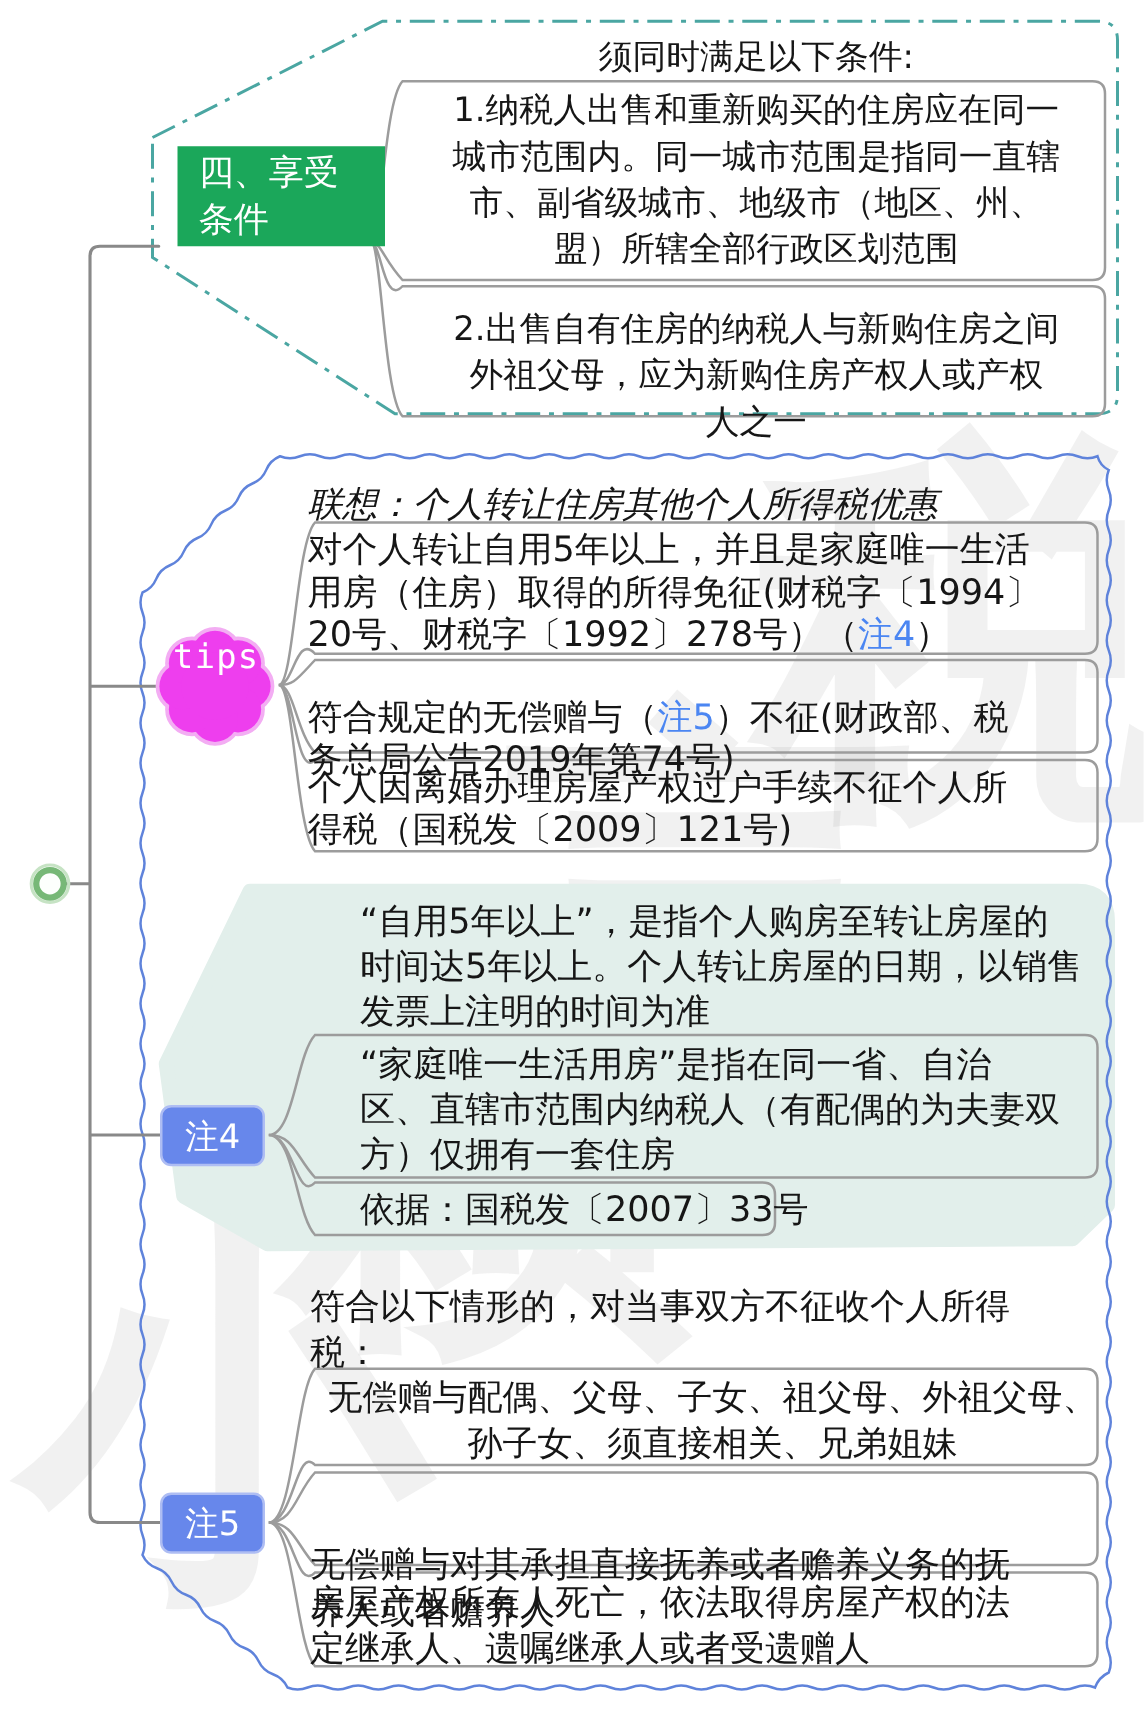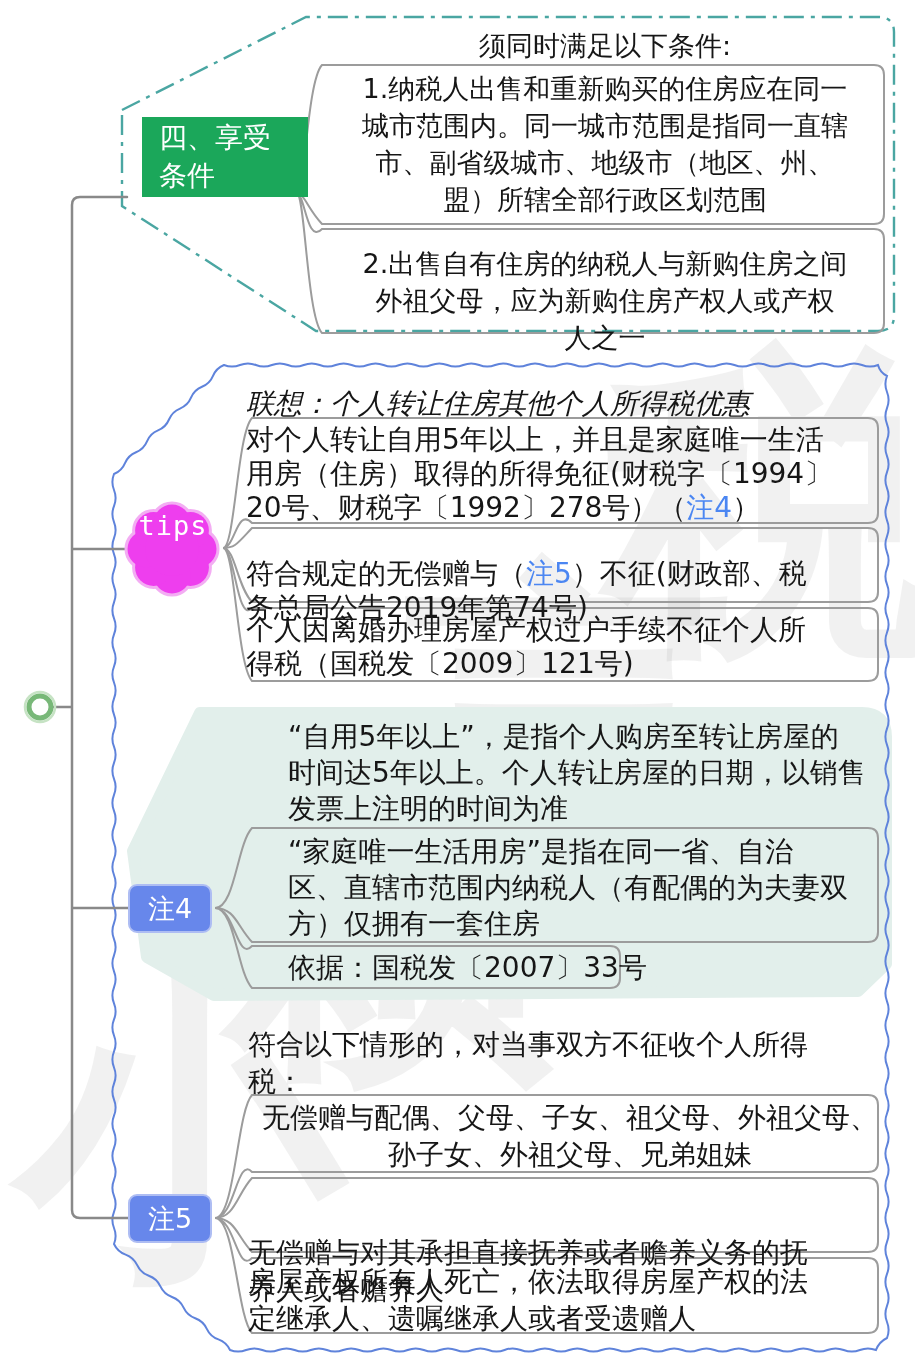--- a/index.html
+++ b/index.html
@@ -139,21 +139,21 @@
   <div class="txt q4" style="top:950px;">
       <div><span>依据：国税发〔2007〕33号</span></div>
     </div>
 
   <div class="txt q5" style="top:1026px;">
       <div><span>符合以下情形的，对当事双方不征收个人所得</span></div>
       <div><span>税：</span></div>
     </div>
   <div class="txt q5" style="top:1099px;text-align:center;">
       <div><span>无偿赠与配偶、父母、子女、祖父母、外祖父母、</span></div>
-      <div><span>孙子女、外祖父母、兄弟姐妹</span></div>
+      <div><span>孙子女、须直接相关、兄弟姐妹</span></div>
     </div>
   <div class="txt q5" style="top:1234px;font-family:Liberation Serif, serif;">
       <div><span>无偿赠与对其承担直接抚养或者赡养义务的抚</span></div>
       <div><span>养人或者赡养人</span></div>
     </div>
   <div class="txt q5" style="top:1263px;">
       <div><span>房屋产权所有人死亡，依法取得房屋产权的法</span></div>
       <div><span>定继承人、遗嘱继承人或者受遗赠人</span></div>
     </div>
 </div>

